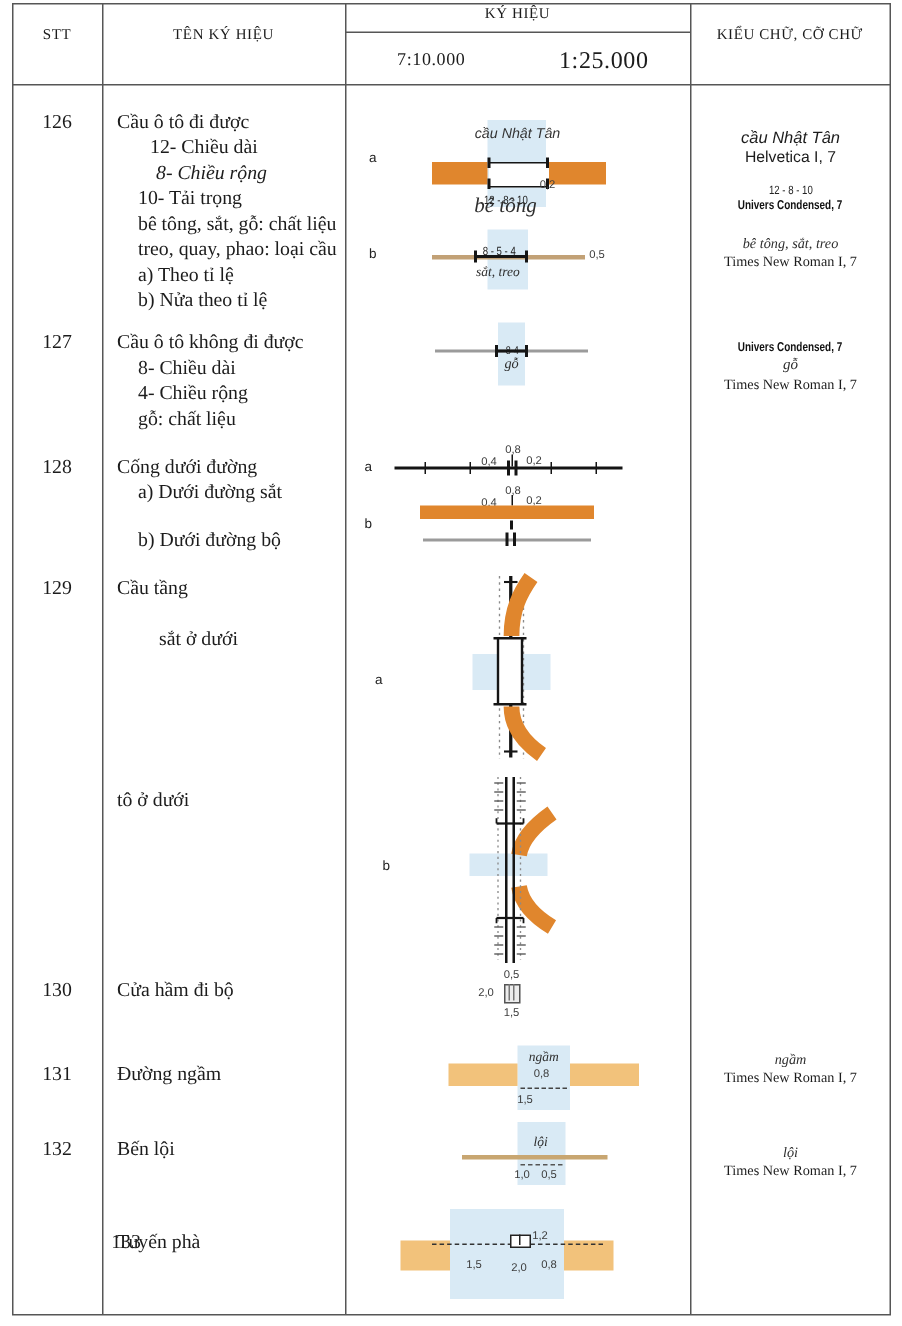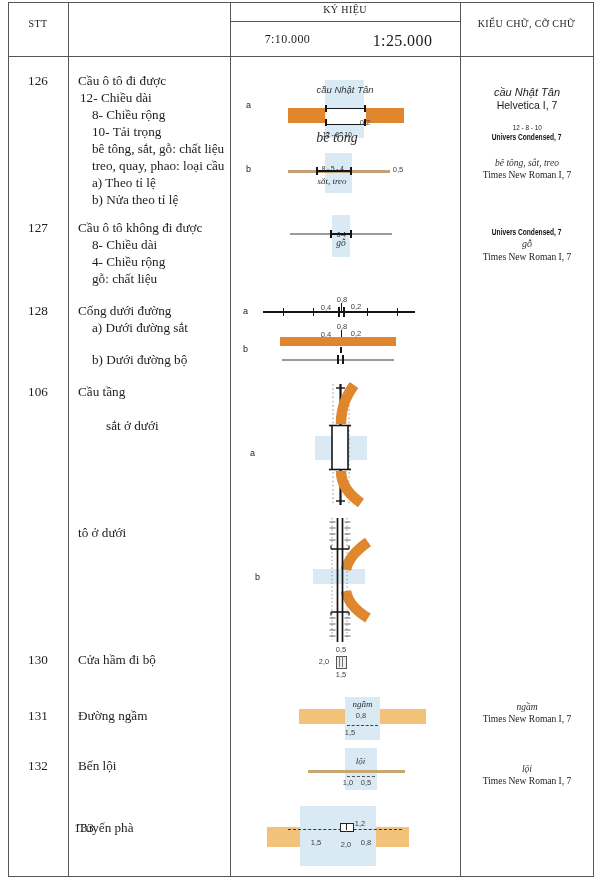--- a/index.html
+++ b/index.html
@@ -35,29 +35,30 @@
   <div class="hline" style="left:8px;top:876px;width:586px;"></div>
   <div class="vline" style="left:8px;top:2px;height:874px;"></div>
   <div class="vline" style="left:593px;top:2px;height:874px;"></div>
   <div class="vline" style="left:68px;top:2px;height:874px;"></div>
   <div class="vline" style="left:230px;top:2px;height:874px;"></div>
   <div class="vline" style="left:460px;top:2px;height:874px;"></div>
   <div class="hline" style="left:8px;top:56px;width:586px;"></div>
   <div class="hline" style="left:230px;top:21px;width:230px;"></div>
 
   <div class="hdr" style="left:8px;top:18px;width:60px;">STT</div>
+  <div class="hdr" style="left:68px;top:18px;width:162px;">TÊN KÝ HIỆU</div>
   <div class="hdr" style="left:230px;top:4px;width:230px;">KÝ HIỆU</div>
   <div class="hdr" style="left:230px;top:32px;width:115px;font-size:12px;">7:10.000</div>
   <div class="hdr" style="left:345px;top:32px;width:115px;font-size:16px;">1:25.000</div>
   <div class="hdr" style="left:460px;top:18px;width:133px;">KIỂU CHỮ, CỠ CHỮ</div>
 
   <div class="num" style="top:73px;">126</div>
   <div class="txt" style="left:78px;top:73px;">Cầu ô tô đi được</div>
-  <div class="txt" style="left:80px;top:90px;text-align:right;">12- Chiều dài</div>
-  <div class="txt" style="left:92px;top:107px;">8- Chiều rộng</div>
+  <div class="txt" style="left:100px;top:90px;text-align:right;">12- Chiều dài</div>
+  <div class="txt" style="left:104px;top:107px;font-style:italic;">8- Chiều rộng</div>
   <div class="txt" style="left:92px;top:124px;">10- Tải trọng</div>
   <div class="txt" style="left:92px;top:141px;">bê tông, sắt, gỗ: chất liệu</div>
   <div class="txt" style="left:92px;top:158px;">treo, quay, phao: loại cầu</div>
   <div class="txt" style="left:92px;top:175px;">a) Theo tỉ lệ</div>
   <div class="txt" style="left:92px;top:192px;">b) Nửa theo tỉ lệ</div>
 
   <div class="marker" style="left:246px;top:100px;">a</div>
   <div class="marker" style="left:246px;top:164px;">b</div>
 
   <div class="band" style="left:325px;top:80px;width:39px;height:58px;"></div>
@@ -130,21 +131,21 @@
   <div class="sc dim" style="left:330px;top:322px;width:24px;">0,8</div>
   <div class="sc dim" style="left:316px;top:330px;width:20px;">0,4</div>
   <div class="sc dim" style="left:346px;top:329px;width:20px;">0,2</div>
   <div class="tick" style="left:341px;top:330px;width:1px;height:7px;"></div>
   <div class="obar" style="left:280px;top:337px;width:116px;height:9px;"></div>
   <div class="tick" style="left:340px;top:347px;width:2px;height:6px;"></div>
   <div class="abs" style="left:282px;top:359px;width:112px;height:2px;background:#9B9B9B;"></div>
   <div class="tick" style="left:337px;top:355px;width:1.6px;height:9px;"></div>
   <div class="tick" style="left:342px;top:355px;width:1.6px;height:9px;"></div>
 
-  <div class="num" style="top:384px;">106</div>
+  <div class="num" style="top:384px;">129</div>
   <div class="txt" style="left:78px;top:384px;">Cầu tầng</div>
   <div class="txt" style="left:106px;top:418px;">sắt ở dưới</div>
   <div class="txt" style="left:78px;top:525px;">tô ở dưới</div>
 
   <div class="marker" style="left:250px;top:448px;">a</div>
   <div class="marker" style="left:255px;top:572px;">b</div>
 
   <svg class="abs" style="left:312px;top:380px;" width="100" height="128" viewBox="0 0 100 128">
     <rect x="3" y="56" width="52" height="24" fill="#D9EAF5"></rect>
     <line x1="21" y1="4" x2="21" y2="126" stroke="#8a8a8a" stroke-width="0.9" stroke-dasharray="1.6,2.6"></line>

